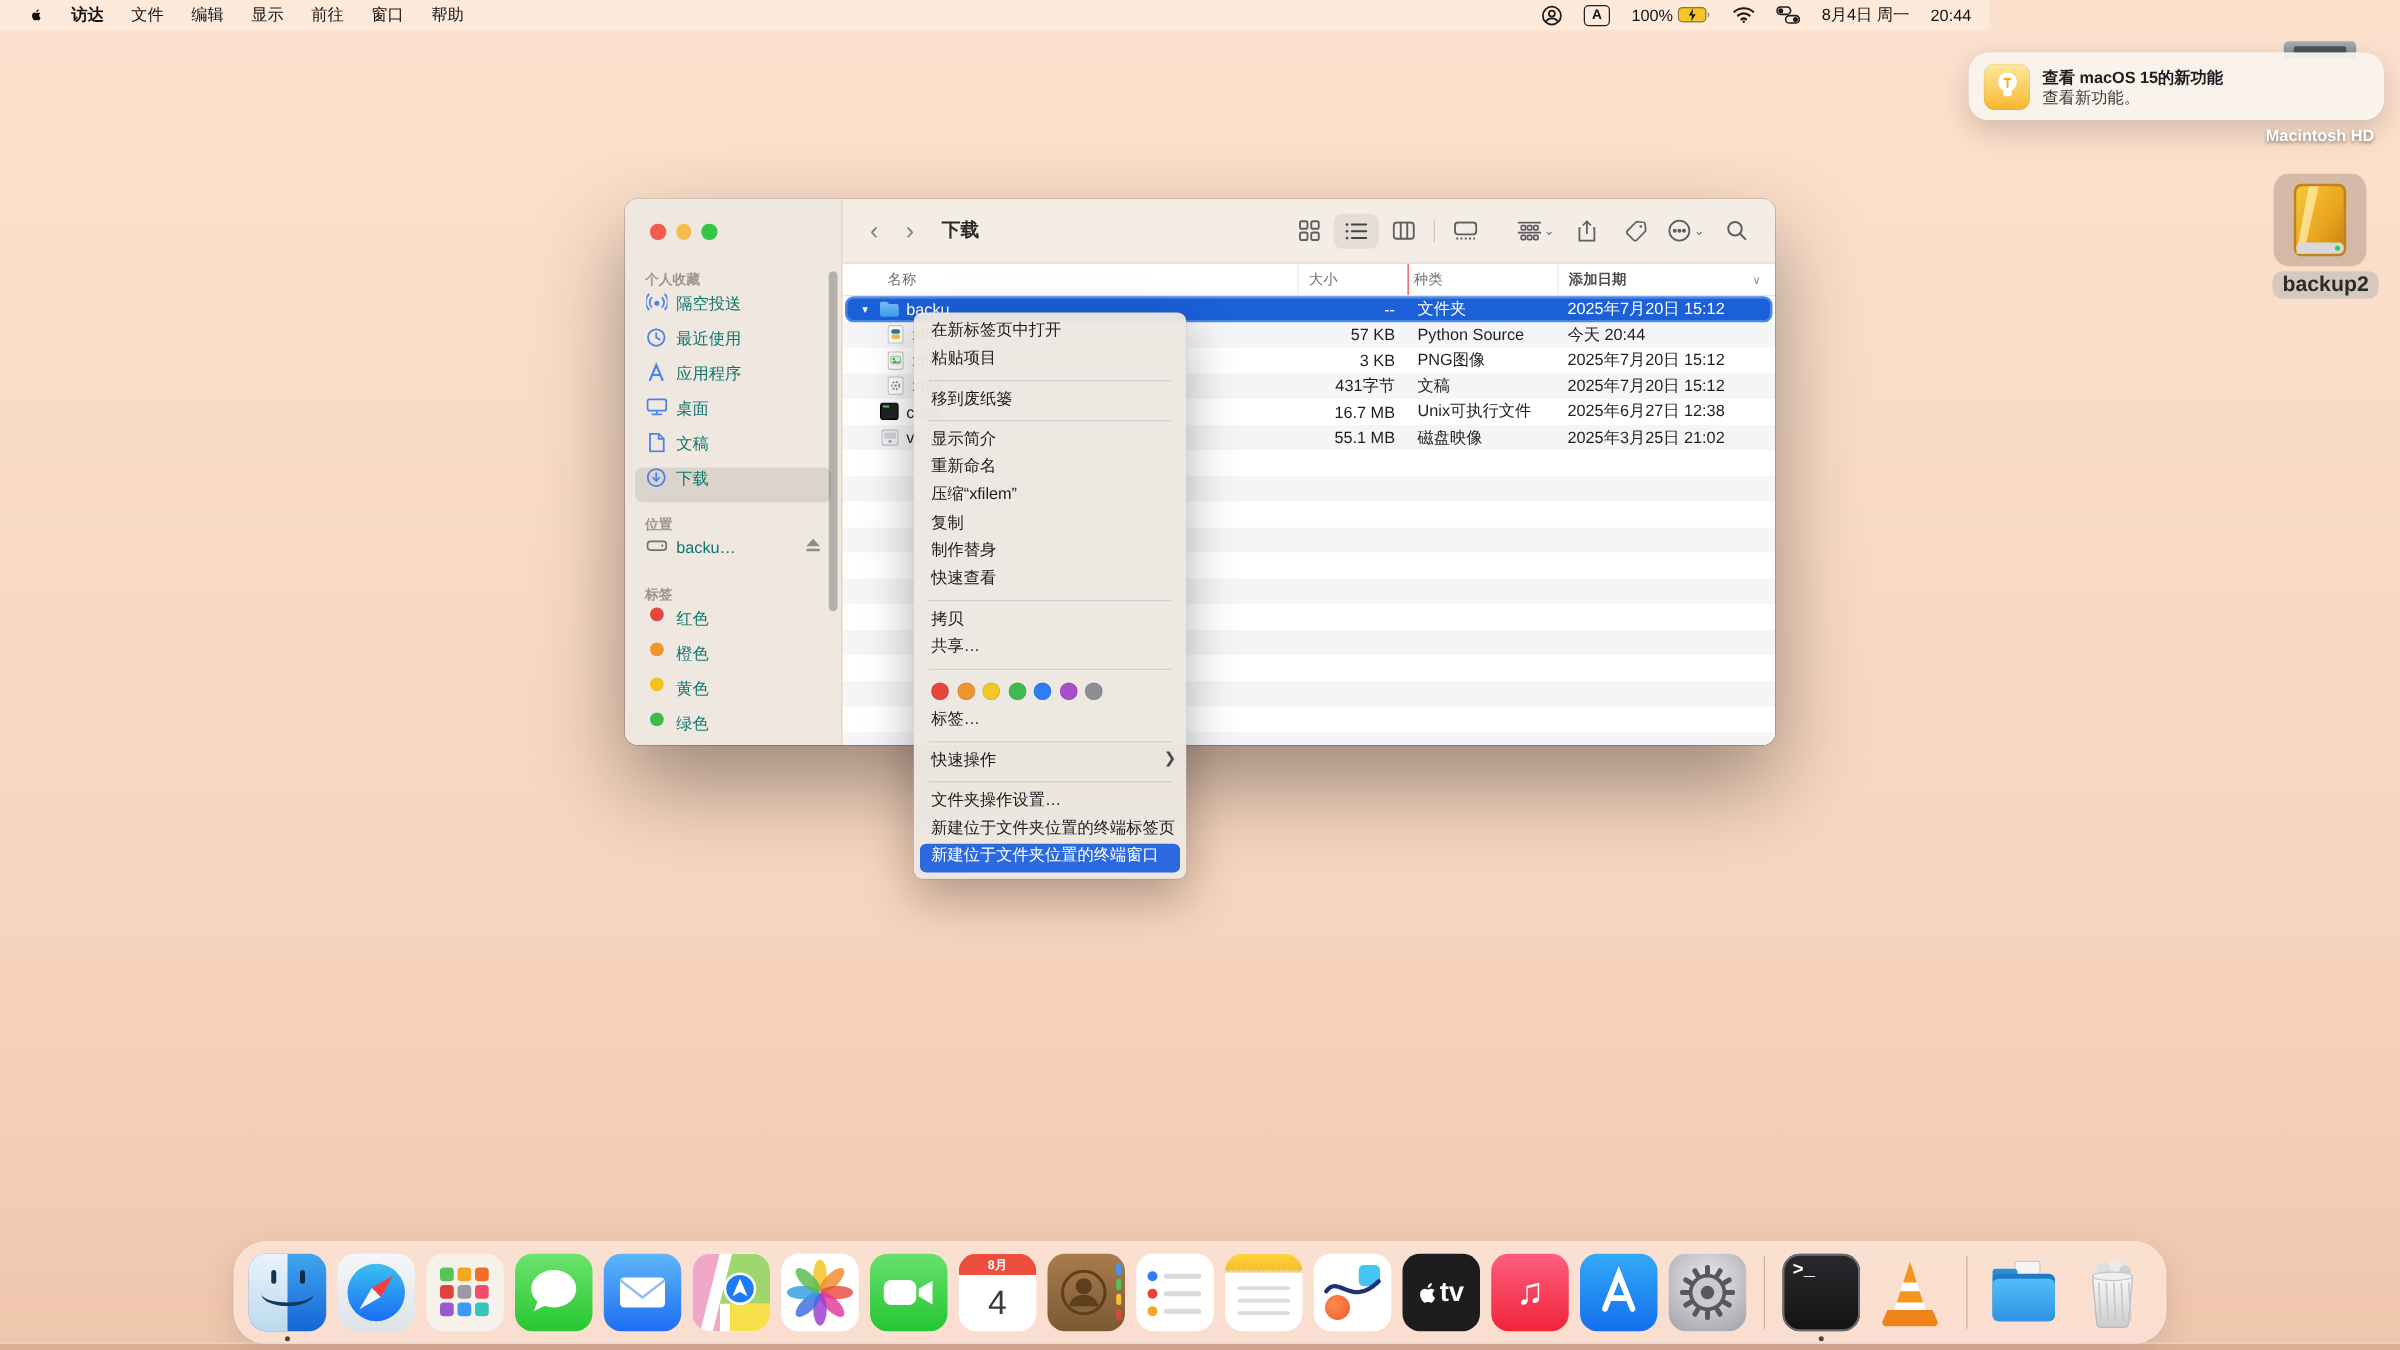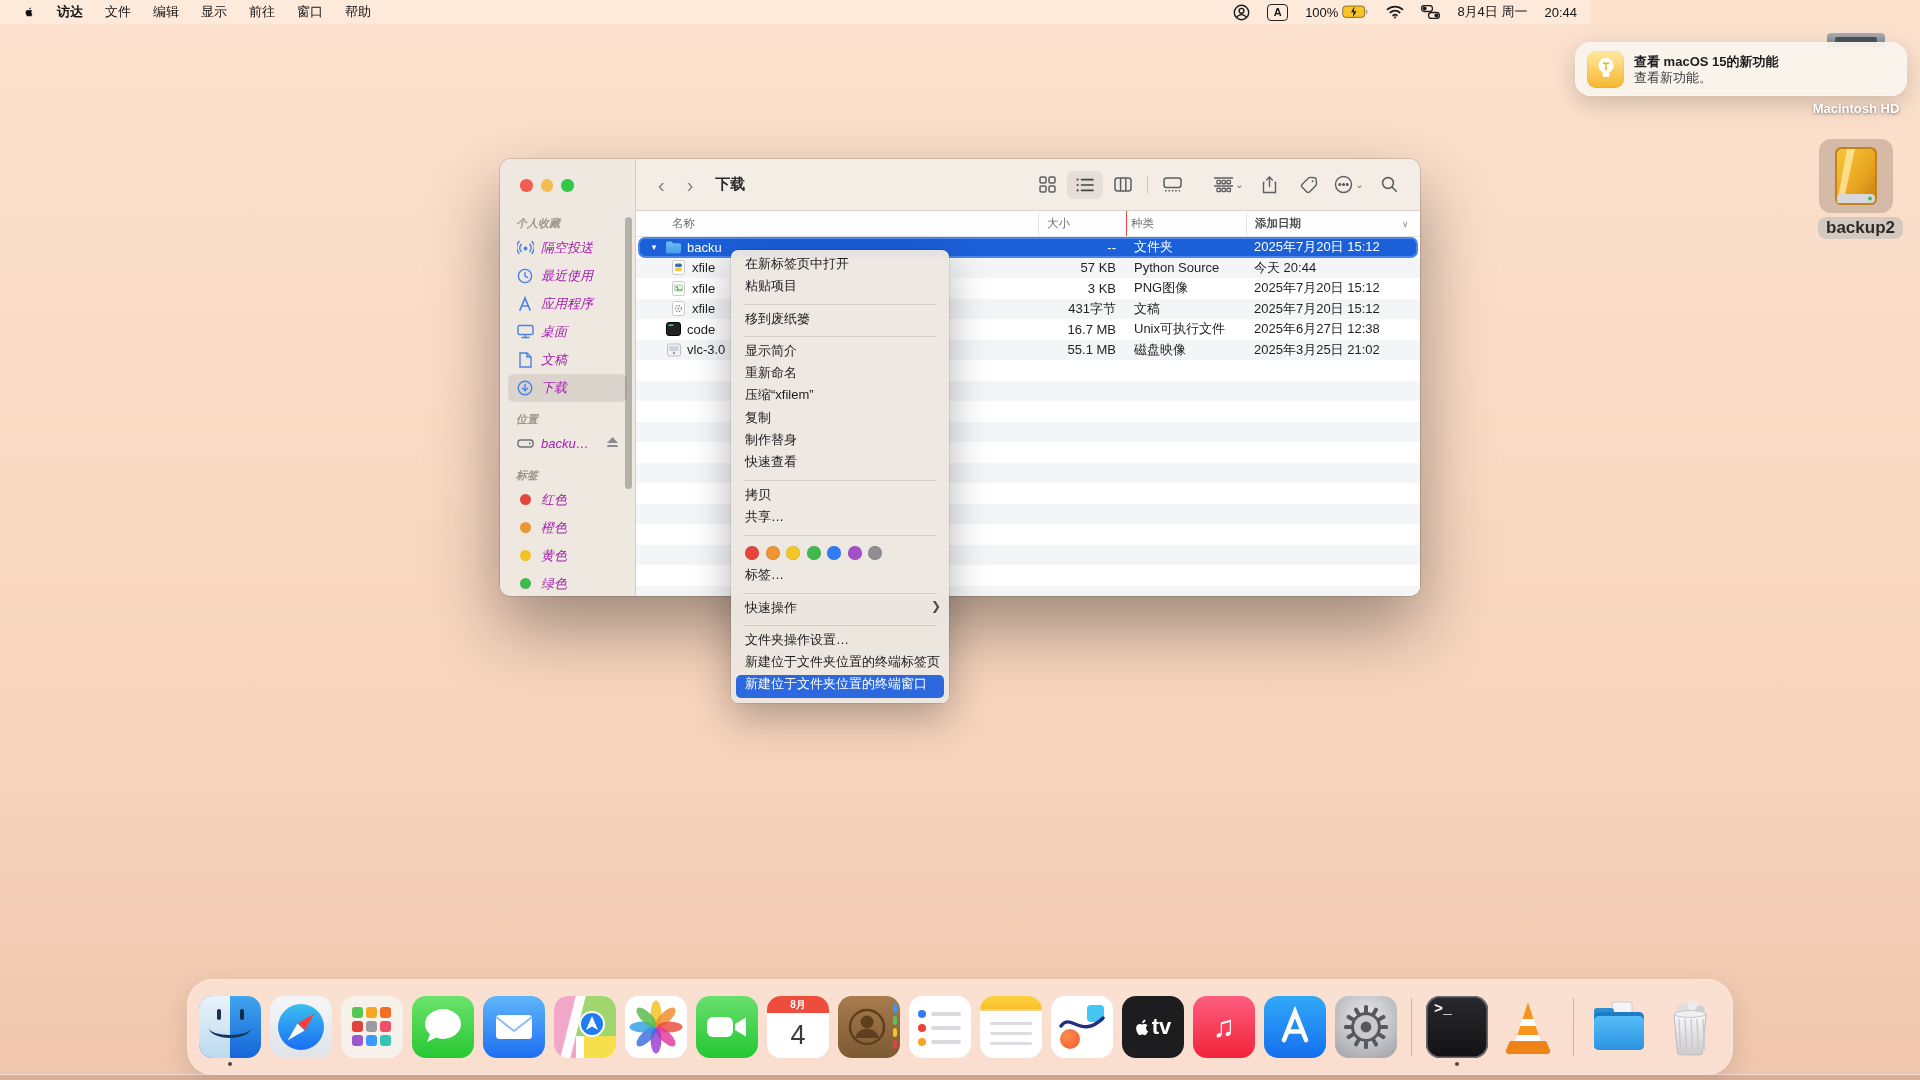--- a/index.html
+++ b/index.html
@@ -47,28 +47,28 @@
     color:#fff; font-weight:bold; font-size:13px; text-shadow:0 1px 3px rgba(0,0,0,.45); }
   .backup2 { position:absolute; left:1818px; top:139px; width:76px; }
   .backup2 .selbg { width:74px; height:74px; margin:0 auto; border-radius:12px;
     background:rgba(110,90,80,.28); display:flex; align-items:center; justify-content:center; }
   .backup2 .label { margin:4px auto 0; width:max-content; padding:1px 8px; border-radius:8px;
     background:rgba(205,198,192,.85); color:#2e2a27; font-size:17px; font-weight:bold; }
   
   .window { position:absolute; left:500px; top:159px; width:920px; height:437px;
     border-radius:10px; display:flex;
     box-shadow:0 30px 70px rgba(0,0,0,.38), 0 0 0 .5px rgba(0,0,0,.25); }
-  .sidebar { width:136px; flex:none; background:#efe8e1; border-radius:10px 0 0 10px;
-    border-right:1px solid #d5cec6; position:relative; padding-top:12px; overflow:hidden;font-style:italic; }
+  .sidebar { width:174px; flex:none; background:#efe8e1; border-radius:10px 0 0 10px;
+    border-right:1px solid #d5cec6; position:relative; padding-top:12px; overflow:hidden; }
   .lights { display:flex; gap:8px; padding:8px 0 14px 20px; }
   .light { width:12.5px; height:12.5px; border-radius:50%; }
   .light.red{ background:#f35d51; } .light.yellow{ background:#f5bd4f; } .light.green{ background:#33c748; }
   .sb-title { font-size:11px; font-weight:bold; color:#9d958c; margin:10px 0 3px 16px; }
-  .sb-item { height:28px; display:flex; align-items:center; gap:7px; margin:0 8px; padding:0 8px;
-    border-radius:6px; font-size:13px; color:#a21caf; white-space:nowrap; }
+  .sb-item { height:28px; display:flex; align-items:flex-start; gap:7px; margin:0 8px; padding:0 8px;
+    border-radius:6px; font-size:13px; color:#0f766e; white-space:nowrap; }
   .sb-item.selected { background:rgba(0,0,0,.085); }
   .sb-ico { width:18px; display:flex; justify-content:center; flex:none; }
   .sb-ico svg { display:block; }
   .sb-trail { margin-left:auto; color:#8c8c8c; }
   .sb-scroll { position:absolute; right:3px; top:58px; width:7px; height:272px;
     background:rgba(0,0,0,.24); border-radius:4px; }
   .tagdot { width:11px; height:11px; border-radius:50%; }
   .main { flex:1; display:flex; flex-direction:column; min-width:0;
     border-radius:0 10px 10px 0; overflow:hidden; }
   .toolbar { height:52px; flex:none; background:#f3ede6; display:flex; align-items:center;
@@ -112,21 +112,21 @@
     box-shadow:0 14px 40px rgba(0,0,0,.3), 0 0 0 .5px rgba(0,0,0,.15);
     font-size:13px; color:#1b1b1d; z-index:50; }
   .mi { height:22.3px; display:flex; align-items:flex-start; padding:0 8px 0 14px; white-space:nowrap; }
   .mi .sub { margin-left:auto; font-size:12px; color:#4c4c4f; }
   .mi.hl { margin:0 5px; padding:0 4px 0 9px; border-radius:5px; background:#2c68de; color:#fff; }
   .msep { height:1px; background:rgba(0,0,0,.11); margin:4.5px 12px; }
   .mcolors { display:flex; gap:6.5px; padding:6px 0 6px 14px; }
   .mcolors .cdot { width:14px; height:14px; border-radius:50%; box-shadow:inset 0 0 0 .5px rgba(0,0,0,.15); }
   
   .dock { position:absolute; bottom:5px; left:50%; transform:translateX(-50%);
-    height:96px; padding:0 12px; border-radius:26px;
+    height:82px; padding:0 12px; border-radius:26px;
     background:rgba(255,236,226,.66);
     box-shadow:inset 0 0 0 .5px rgba(255,255,255,.45), 0 8px 26px rgba(0,0,0,.12);
     display:flex; align-items:center; gap:9px;text-align:right; }
   .dicon { width:62px; height:62px; position:relative; flex:none; }
   .dicon .base { width:62px; height:62px; border-radius:14px; overflow:hidden; position:relative; }
   .dicon.running::after { content:""; position:absolute; left:50%; bottom:-8px; transform:translateX(-50%);
     width:4px; height:4px; border-radius:50%; background:#55443c; }
   .ddiv { width:1px; height:58px; background:rgba(60,40,30,.25); margin:0 5px; flex:none; }
   .bottom-strip { position:absolute; left:0; bottom:0; width:1920px; height:6px;
     background:rgba(170,120,95,.28); border-top:1px solid rgba(255,255,255,.55); }

